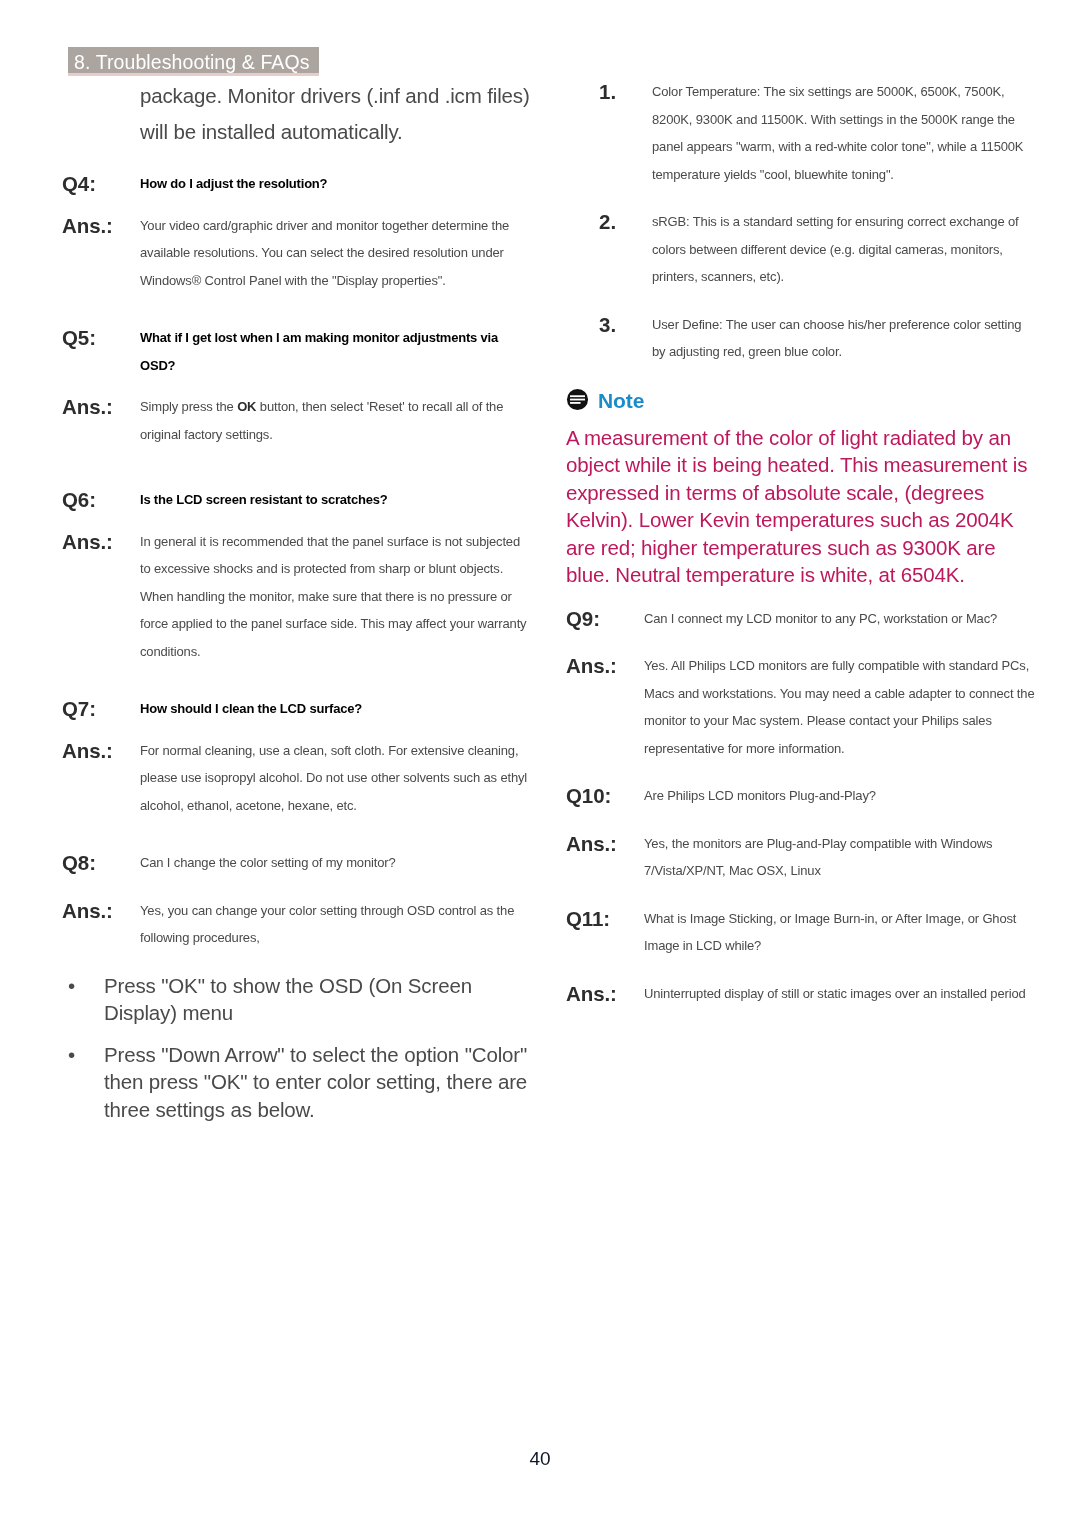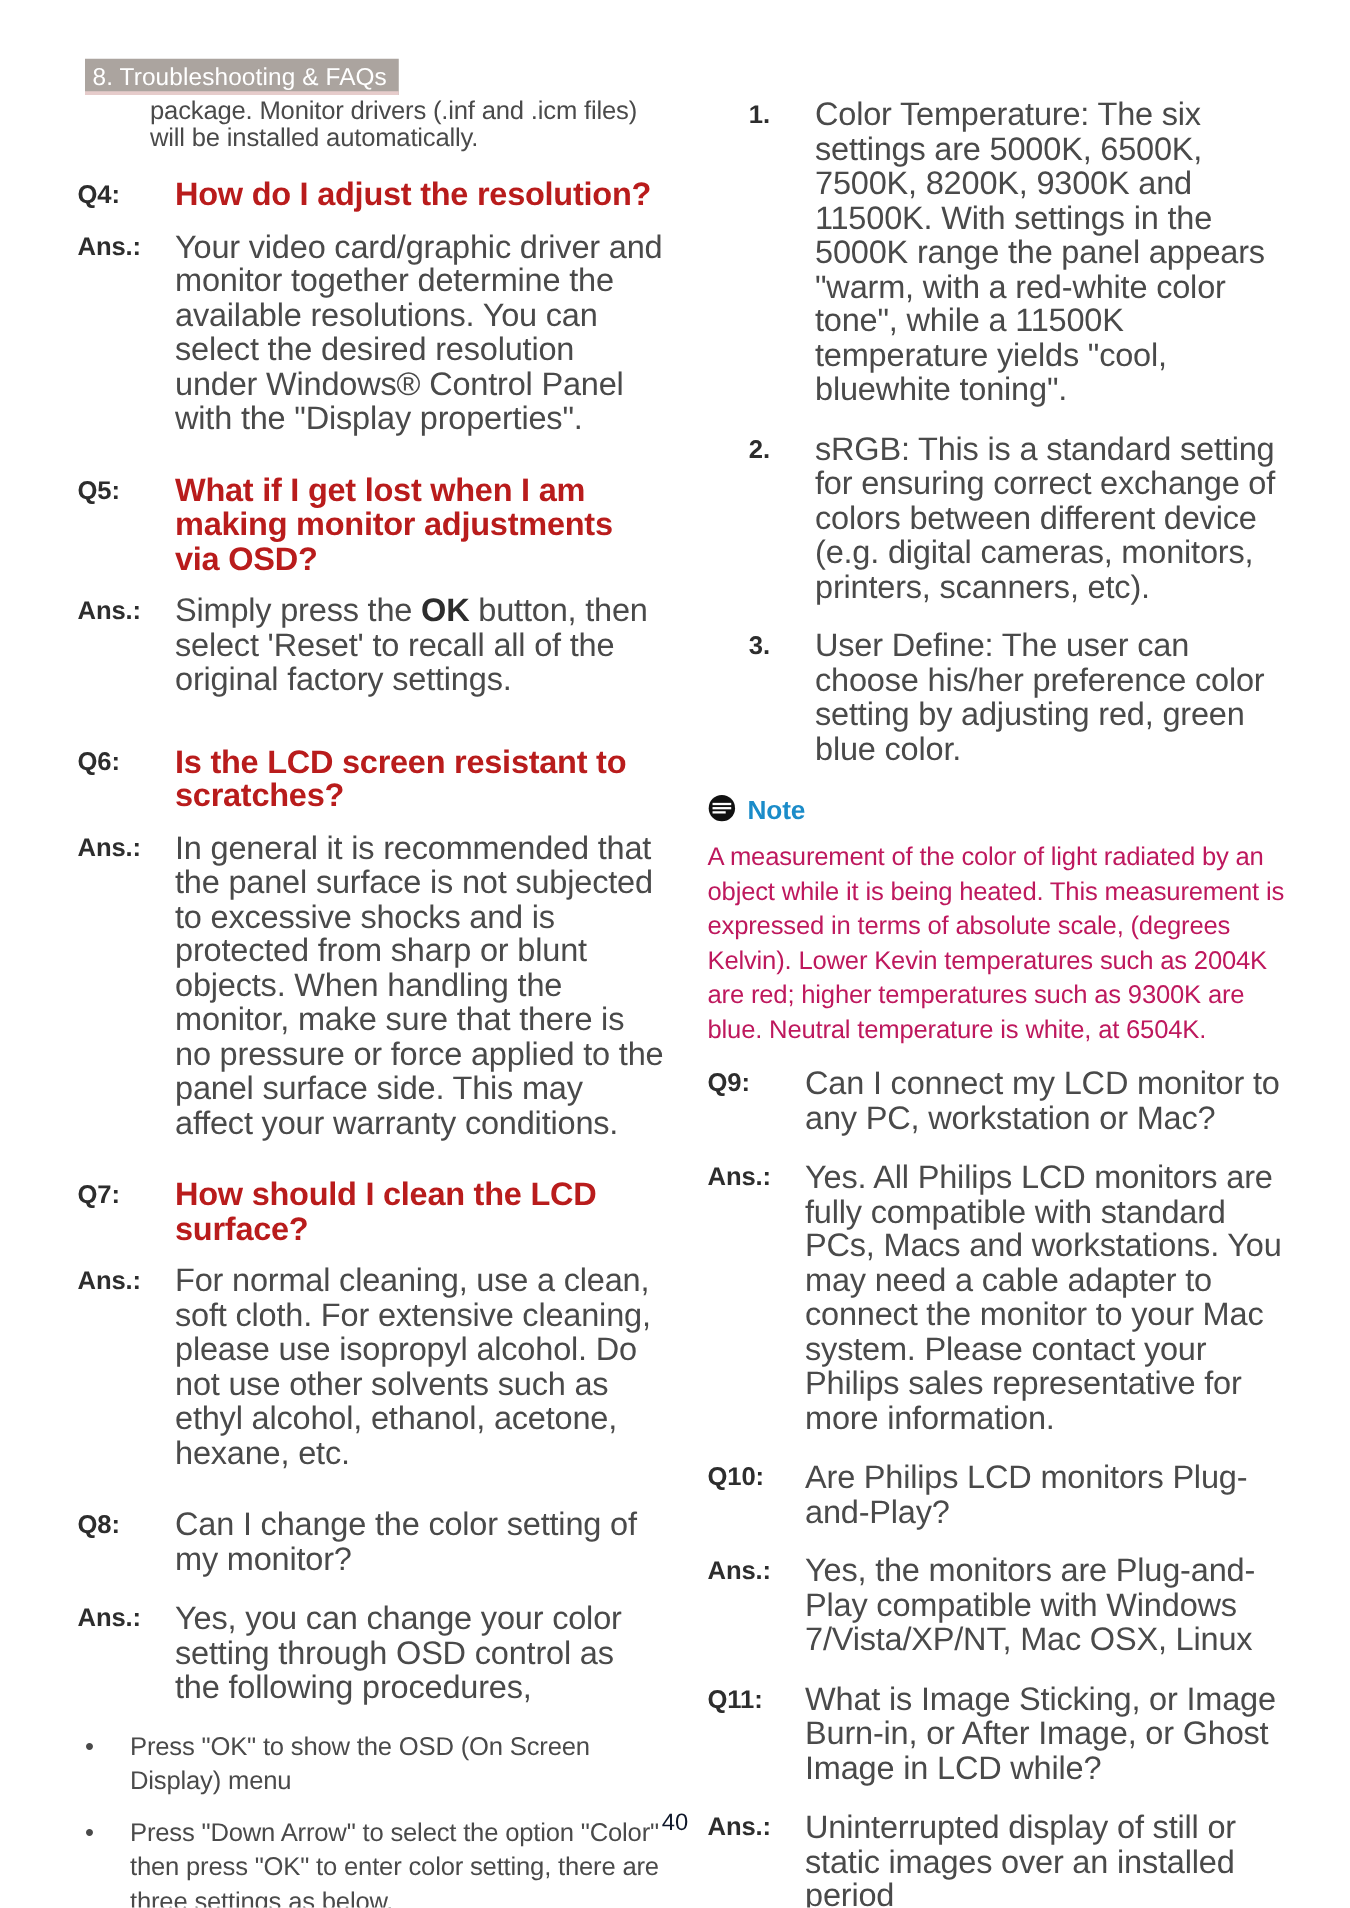--- a/index.html
+++ b/index.html
@@ -65,40 +65,40 @@
     letter-spacing: -0.1px;
   }
   .qa-label.num {
     width: 86px;
     flex: 0 0 86px;
     text-align: right;
     padding-right: 36px;
   }
   .qa-body {
     flex: 1 1 auto;
-    font-size: 26px;
+    font-size: 13px;
     line-height: 27.5px;
     color: #4a4a4a;
     letter-spacing: -0.15px;
   }
   .qa-body.bold {
     font-weight: bold;
-    color: #b91c1c;
+    color: #000000;
     letter-spacing: -0.2px;
   }
   .qa-body b { font-weight: bold; color: #2d2d2d; }
   .gap-sm { height: 6px; }
   .gap-md { height: 16px; }
   .gap-lg { height: 24px; }
 
   
   .cont {
-    margin-left: 58px;
-    font-size: 20.5px;
-    line-height: 22px;
+    margin-left: 78px;
+    font-size: 20.5px;
+    line-height: 36px;
     color: #4a4a4a;
     letter-spacing: -0.15px;
     margin-bottom: 14px;
   }
 
   
   .bullet-row {
     display: flex;
     align-items: flex-start;
     margin-bottom: 14px;

